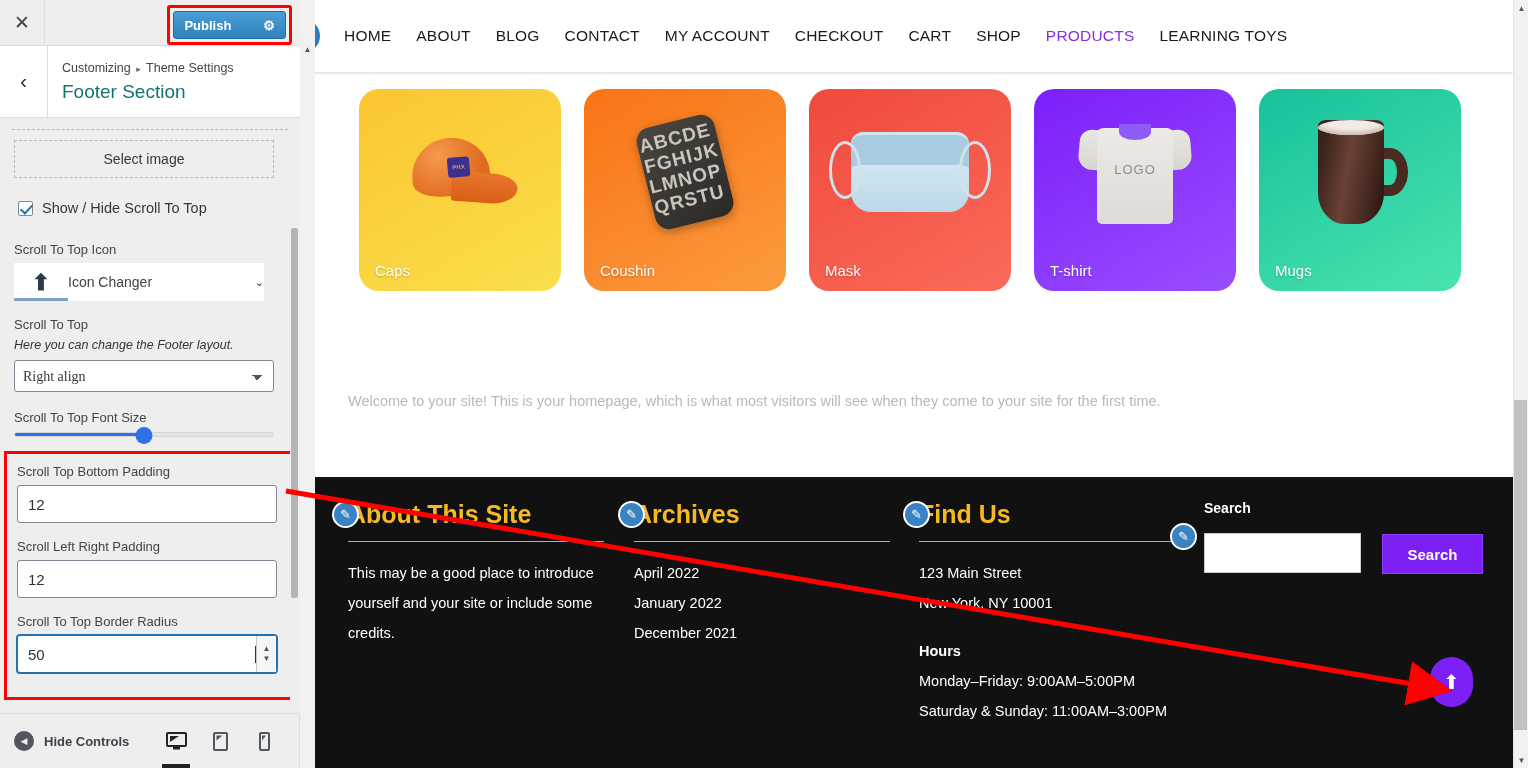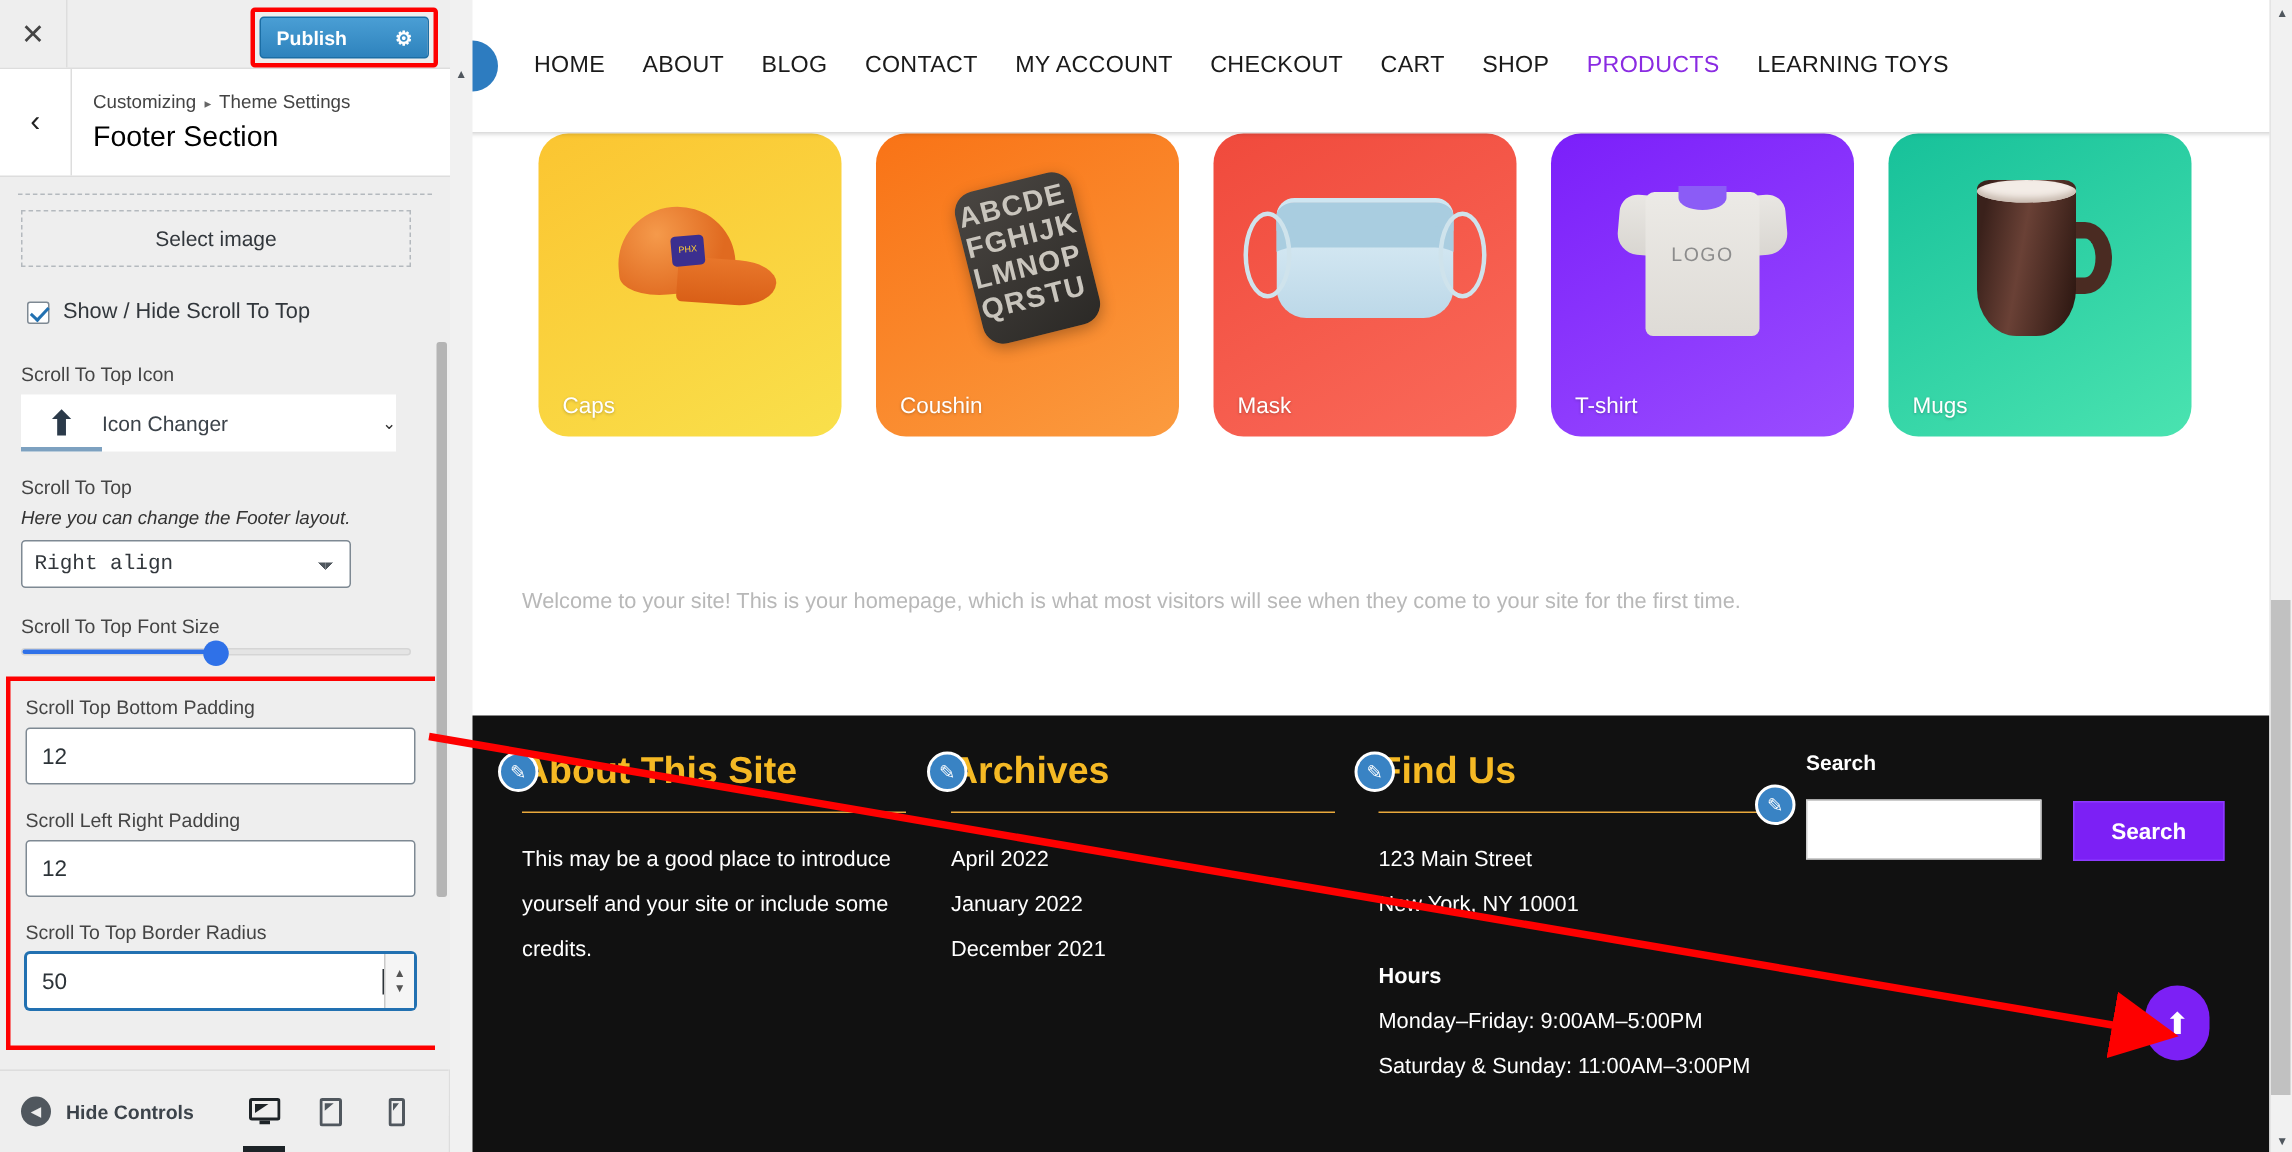--- a/index.html
+++ b/index.html
@@ -66,21 +66,21 @@
     width: 48px; height: 71px;
     display: flex; align-items: center; justify-content: center;
     border-right: 1px solid #ddd;
     color: #222; font-size: 20px;
     cursor: pointer;
   }
   .cz-titles { padding: 14px 0 0 14px; }
   .cz-crumb { font-size: 12.5px; color: #444; line-height: 16px; }
   .cz-crumb .sep { font-size: 9px; color: #666; padding: 0 2px; }
   .cz-section-title {
-    font-size: 19px; color: #000000; font-weight: 400;
+    font-size: 19px; color: #0f766e; font-weight: 400;
     line-height: 26px; margin-top: 2px;
   }
 
   .cz-body {
     position: absolute; top: 118px; left: 0;
     width: 300px; height: 595px;
     background: #eee;
     overflow: hidden;
   }
   .cz-inner { padding: 0 14px; position: relative; }
@@ -149,26 +149,26 @@
     height: 38px; line-height: 40px;
   }
   .icon-changer .ic-label {
     flex: 1; 
     font-size: 14px; color: #3c434a;
     padding-right: 24px;
   }
   .icon-changer .ic-caret { font-size: 11px; color: #333; margin-left: -18px; }
 
   .cz-select {
-    width: 220px; height: 32px;
+    width: 260px; height: 32px;
     background: #fff;
     border: 1px solid #7e8993;
     border-radius: 3px;
     font-size: 14px; color: #32373c;
-    font-family: Liberation Mono, monospace;
+    font-family: Liberation Serif, serif;
     padding: 0 8px;
     margin-bottom: 18px;
     appearance: none;
     background-image: linear-gradient(45deg, transparent 50%, #50575e 50%), linear-gradient(135deg, #50575e 50%, transparent 50%);
     background-position: calc(100% - 16px) 14px, calc(100% - 11px) 14px;
     background-size: 5px 5px, 5px 5px;
     background-repeat: no-repeat;
     cursor: pointer;
   }
 
@@ -284,22 +284,22 @@
   }
 
   
   #preview {
     position: absolute; left: 300px; top: 0;
     width: 1228px; height: 768px;
     background: #fff;
     overflow: hidden;
   }
   .site-header {
-    position: absolute; top: 0; left: 12px;
-    width: 1213px; height: 88px;
+    position: absolute; top: 0; left: 0;
+    width: 1213px; height: 72px;
     background: #fff;
     box-shadow: 0 1px 3px rgba(0,0,0,0.18);
     display: flex; align-items: center;
     z-index: 3;
   }
   .site-logo {
     width: 34px; height: 34px; border-radius: 50%;
     background: #2d7cc0;
     margin-left: -14px;
     position: relative;

